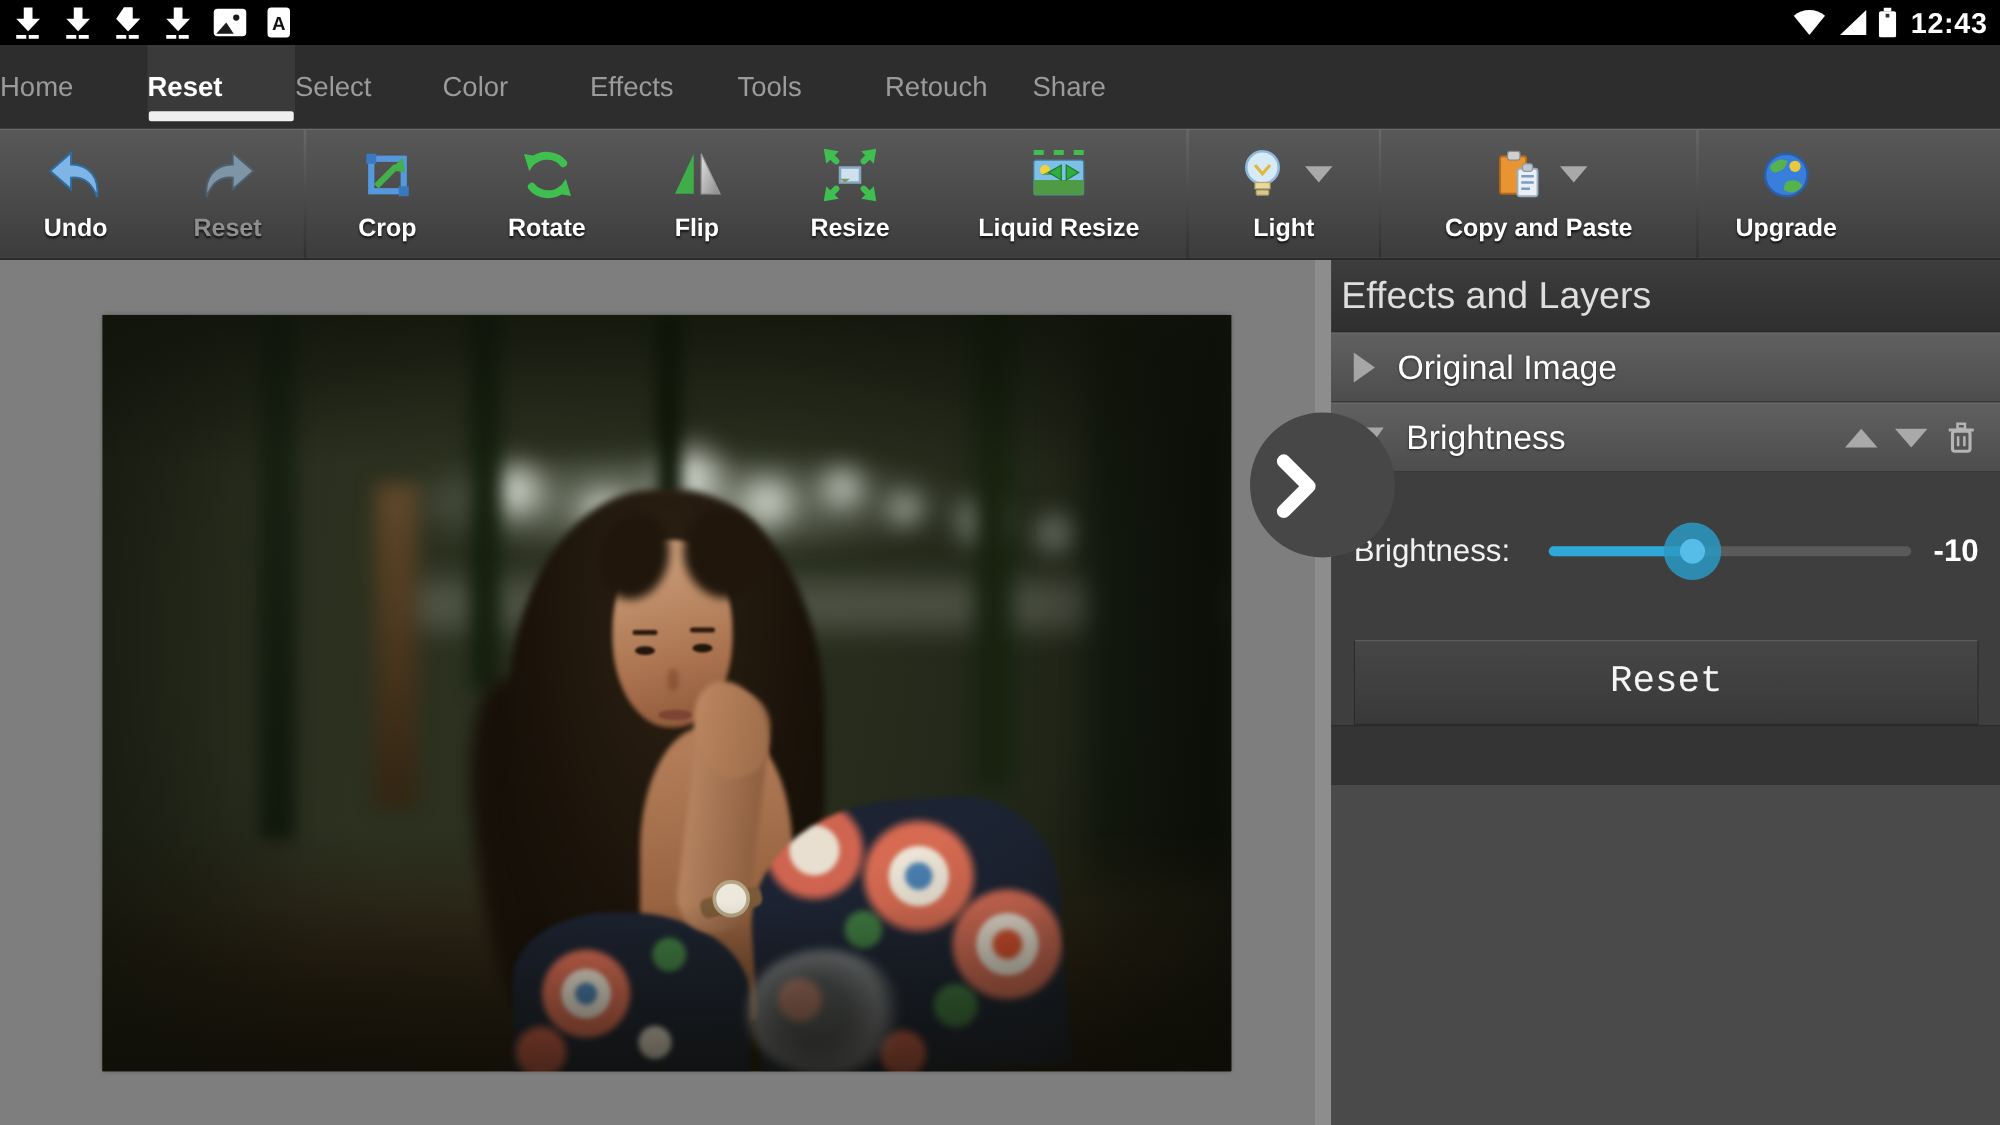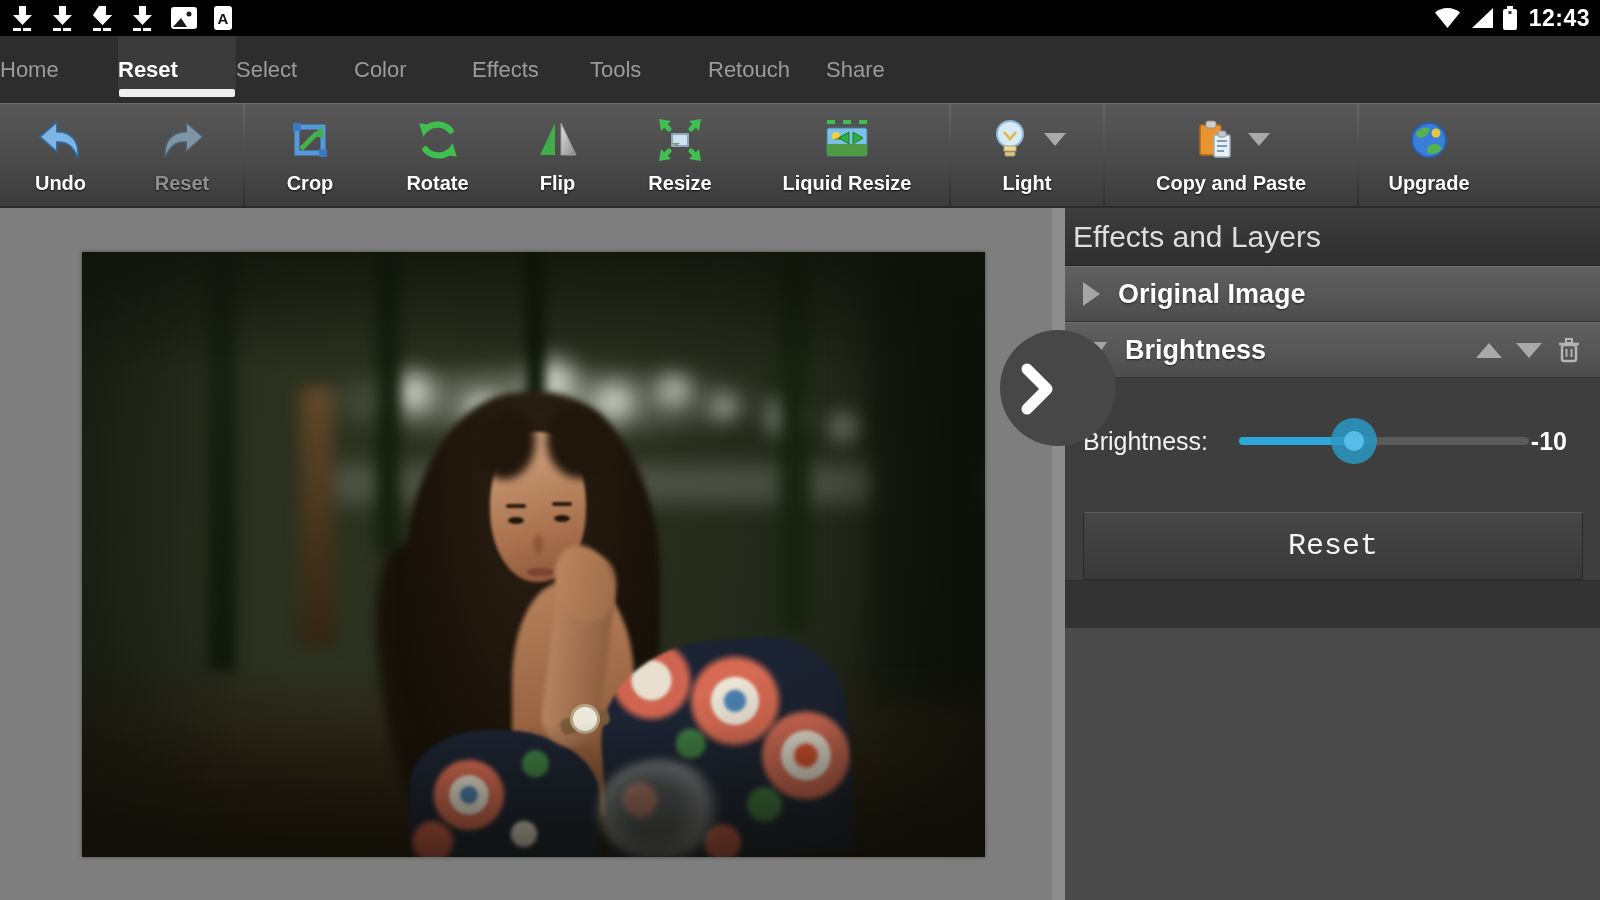--- a/index.html
+++ b/index.html
@@ -125,32 +125,32 @@
 
   
   .panel-edge{position:absolute;left:1052px;top:208px;width:13px;height:692px;background:#8d8d8d;z-index:6;}
   .panel{position:absolute;left:1065px;top:208px;width:535px;height:692px;background:#4a4a4a;
     z-index:7;display:flex;flex-direction:column;}
   .panel-header{height:58px;background:linear-gradient(#3d3d3d,#2f2f2f);border-bottom:1px solid #232323;
     display:flex;align-items:center;padding-left:8px;color:#dedede;font-size:30px;}
   .layer-row{height:56px;background:linear-gradient(#606060,#4d4d4d);
     border-top:1px solid #6f6f6f;border-bottom:1px solid #343434;
     display:flex;align-items:center;padding:0 18px;gap:18px;}
-  .layer-name{font-size:27px;font-weight:bold;color:#fff;text-shadow:0 1px 2px rgba(0,0,0,.6);}
+  .layer-name{font-size:27px;font-weight:normal;color:#fff;text-shadow:0 1px 2px rgba(0,0,0,.6);}
   .tri-right{width:0;height:0;border-top:12px solid transparent;border-bottom:12px solid transparent;
     border-left:17px solid #a6a6a6;}
   .tri-down{width:0;height:0;border-left:12px solid transparent;border-right:12px solid transparent;
     border-top:17px solid #a6a6a6;}
   .layer-tools{margin-left:auto;display:flex;align-items:center;gap:14px;}
   .tri-up-sm{width:0;height:0;border-left:13px solid transparent;border-right:13px solid transparent;
     border-bottom:15px solid #a9a9a9;}
   .tri-down-sm{width:0;height:0;border-left:13px solid transparent;border-right:13px solid transparent;
     border-top:15px solid #a9a9a9;}
   .group-content{height:202px;background:#3e3e3e;position:relative;}
-  .slider-row{position:absolute;left:18px;right:33px;top:40px;height:46px;display:flex;align-items:center;}
+  .slider-row{position:absolute;left:18px;right:17px;top:40px;height:46px;display:flex;align-items:center;}
   .slider-label{font-size:25px;color:#f2f2f2;width:156px;}
   .slider{position:relative;width:290px;height:46px;}
   .slider-track{position:absolute;left:0;top:19px;width:290px;height:8px;background:#5a5a5a;border-radius:4px;}
   .slider-fill{position:absolute;left:0;top:0;width:115px;height:8px;background:#2fa7d9;border-radius:4px;}
   .slider-thumb{position:absolute;left:92px;top:0;width:46px;height:46px;border-radius:50%;
     background:rgba(44,153,196,.85);}
   .slider-thumb-inner{position:absolute;left:13px;top:13px;width:20px;height:20px;border-radius:50%;
     background:#56bde8;}
   .slider-value{margin-left:auto;font-size:25px;font-weight:bold;color:#fff;}
   .reset-btn{position:absolute;left:18px;right:17px;top:134px;height:68px;

